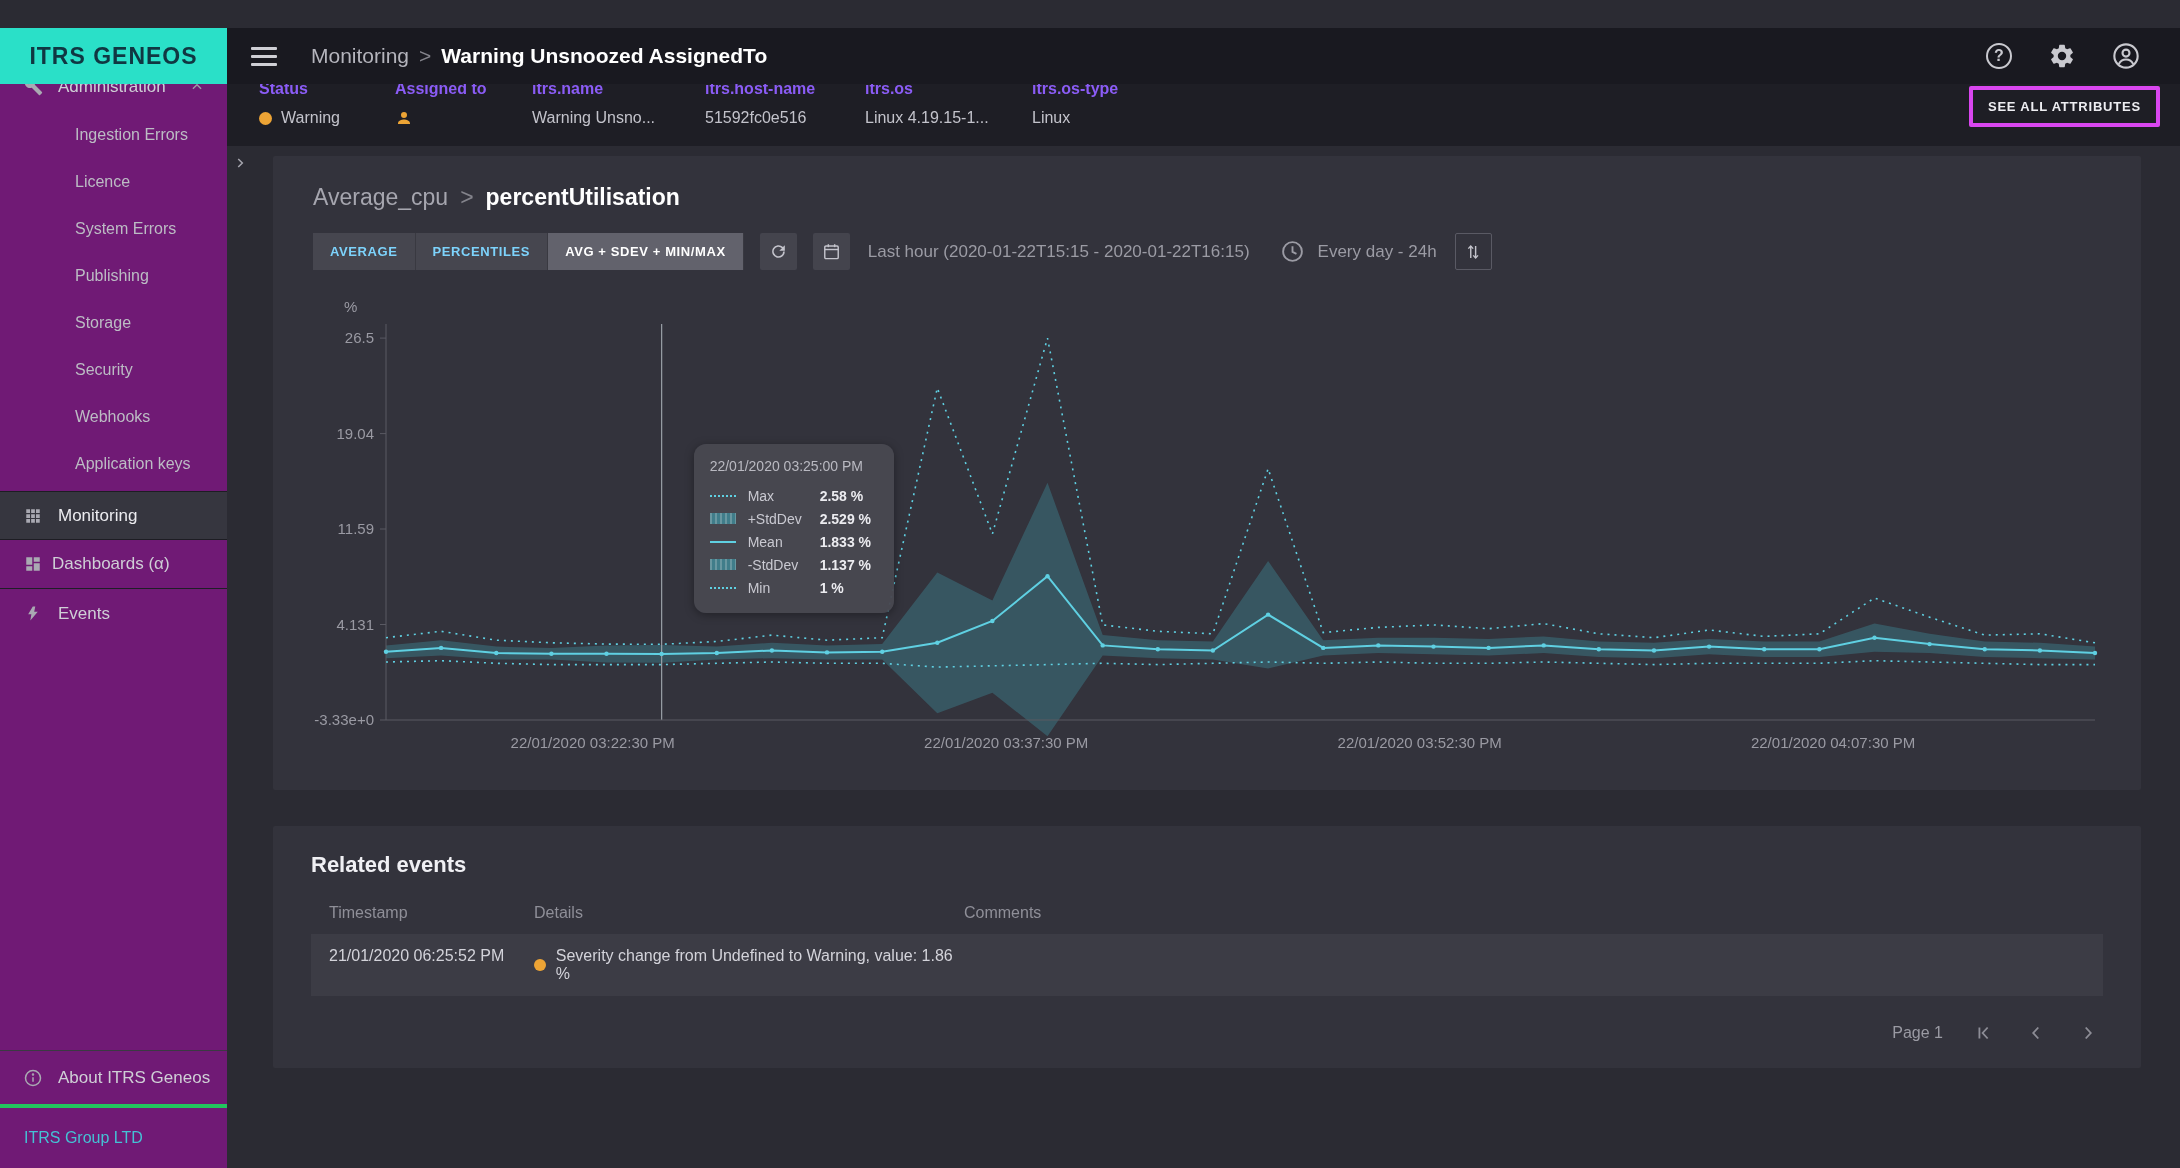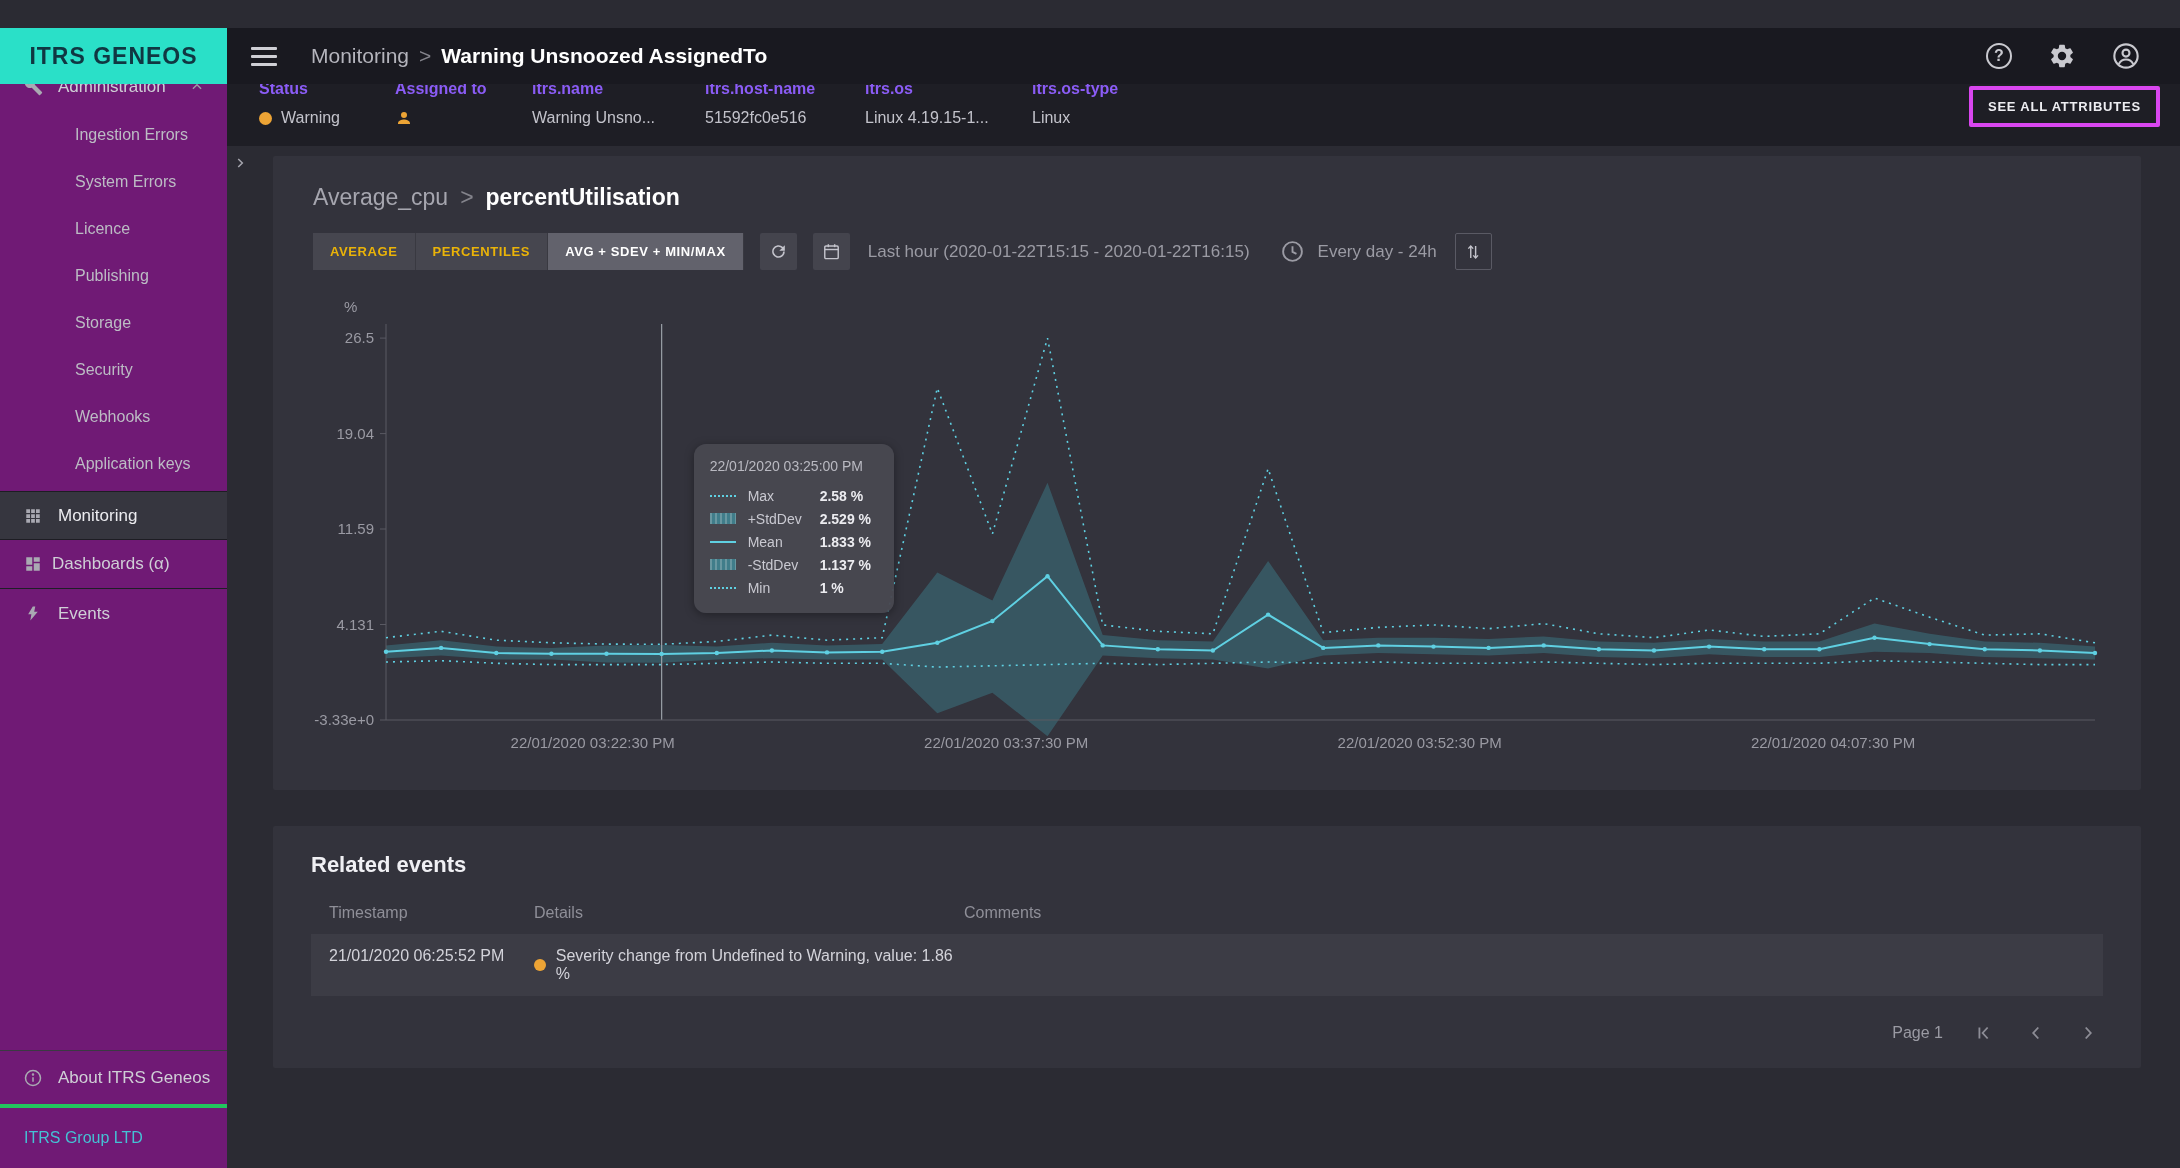--- a/index.html
+++ b/index.html
@@ -58,21 +58,21 @@
   .panel { background:#33333c; margin:10px 39px 0 46px; border-radius:2px; }
   .chart-panel { padding:28px 28px 26px 28px; }
 
   .panel-title { margin-left:12px; font-size:23px; display:flex; gap:12px; align-items:center; }
   .title-path { color:#a6a6af; }
   .title-sep { color:#84848c; }
   .title-metric { color:#ffffff; font-weight:bold; }
 
   .toolbar { display:flex; align-items:center; margin:22px 0 0 12px; }
   .btn-group { display:flex; }
-  .tb-btn { background:#46464f; border:none; color:#eab308; font-size:13px; letter-spacing:.6px;
+  .tb-btn { background:#46464f; border:none; color:#7dd3fc; font-size:13px; letter-spacing:.6px;
     padding:0 17px; height:37px; cursor:pointer; border-right:1px solid #393941; font-family:"Liberation Sans",sans-serif; font-weight:bold; }
   .tb-btn.selected { background:#62626c; color:#ffffff; }
   .sq-btn { width:37px; height:37px; background:#44444d; border:none; color:#c4c4cc; margin-left:16px;
     display:flex; align-items:center; justify-content:center; cursor:pointer; border-radius:2px; }
   .sq-btn.outlined { background:transparent; border:1px solid #5a5a64; margin-left:18px; }
   .range-text { color:#9b9ba4; font-size:17px; margin-left:18px; }
   .sched-icon { margin-left:30px; color:#9b9ba4; width:26px; height:26px; }
   .sched-text { color:#9b9ba4; font-size:17px; margin-left:12px; }
 
   .chart-wrap { position:relative; margin-top:24px; }
@@ -156,22 +156,22 @@
         </svg>
     </span>
     <span>Administration</span>
     <span class="chev-up">
       <svg class="ic" width="14" height="14" viewBox="0 0 24 24" fill="none" stroke="currentColor" stroke-width="2.4">
           <polyline points="5 15 12 8 19 15"></polyline>
         </svg>
     </span>
   </div>
   <div class="side-sub">Ingestion Errors</div>
+  <div class="side-sub">Licence</div>
   <div class="side-sub">System Errors</div>
-  <div class="side-sub">Licence</div>
   <div class="side-sub">Publishing</div>
   <div class="side-sub">Storage</div>
   <div class="side-sub">Security</div>
   <div class="side-sub">Webhooks</div>
   <div class="side-sub" style="margin-bottom:4px;">Application keys</div>
 
   <div class="side-row side-active">
     <span class="sicon">
       <svg class="ic" width="18" height="18" viewBox="0 0 24 24" fill="currentColor">
           <path d="M3 3h5v5H3zM9.5 3h5v5h-5zM16 3h5v5h-5zM3 9.5h5v5H3zM9.5 9.5h5v5h-5zM16 9.5h5v5h-5zM3 16h5v5H3zM9.5 16h5v5h-5zM16 16h5v5h-5z"></path>

